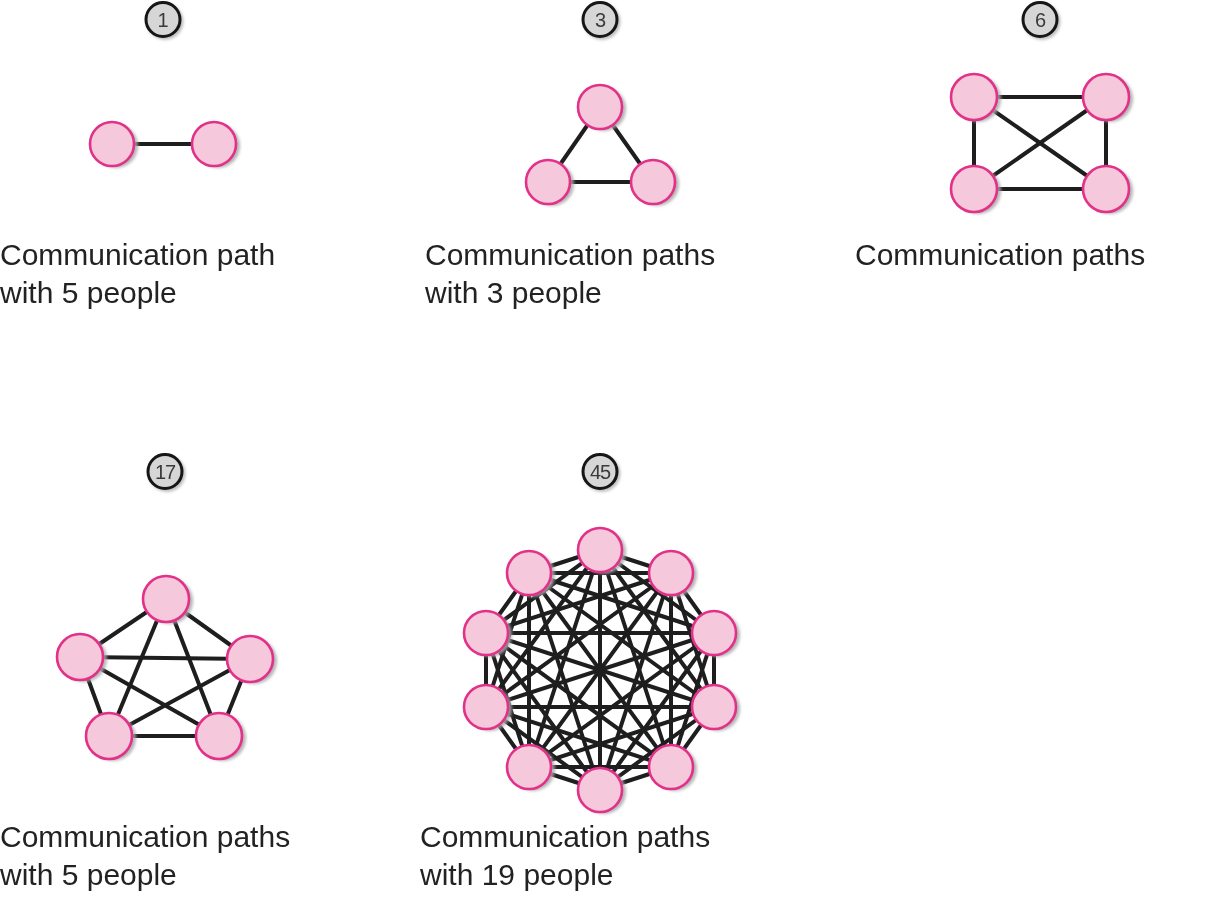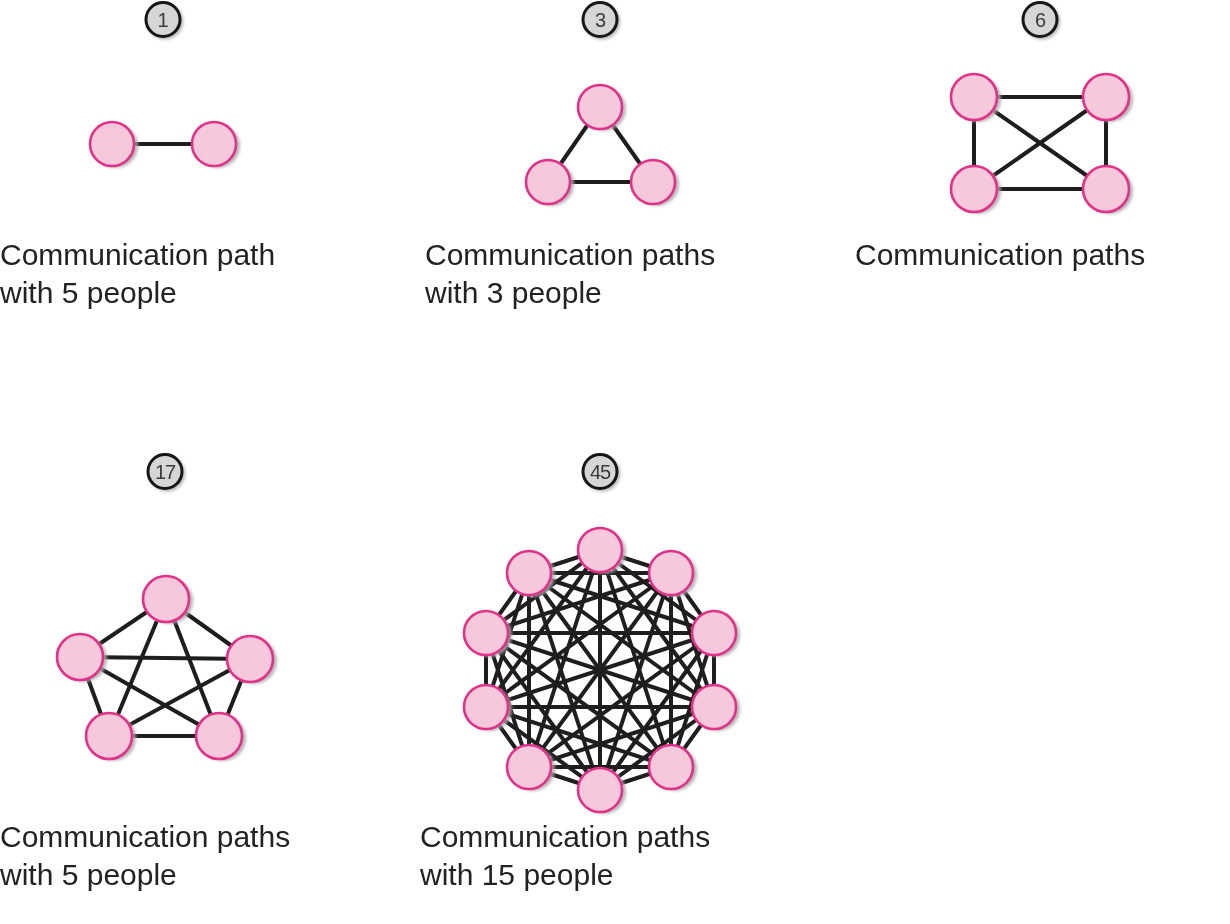--- a/index.html
+++ b/index.html
@@ -255,17 +255,17 @@
           <circle cx="71" cy="97" r="22" class="node"></circle>
           <circle cx="0" cy="120" r="22" class="node"></circle>
           <circle cx="-71" cy="97" r="22" class="node"></circle>
           <circle cx="-114" cy="37" r="22" class="node"></circle>
           <circle cx="-114" cy="-37" r="22" class="node"></circle>
           <circle cx="-71" cy="-97" r="22" class="node"></circle>
         </g>
     </svg>
     <figcaption class="caption">
       <span>Communication paths</span><br>
-      <span>with 15 people</span>
+      <span>with 19 people</span>
     </figcaption>
   </figure>
 
 </main>
 
 </body></html>

